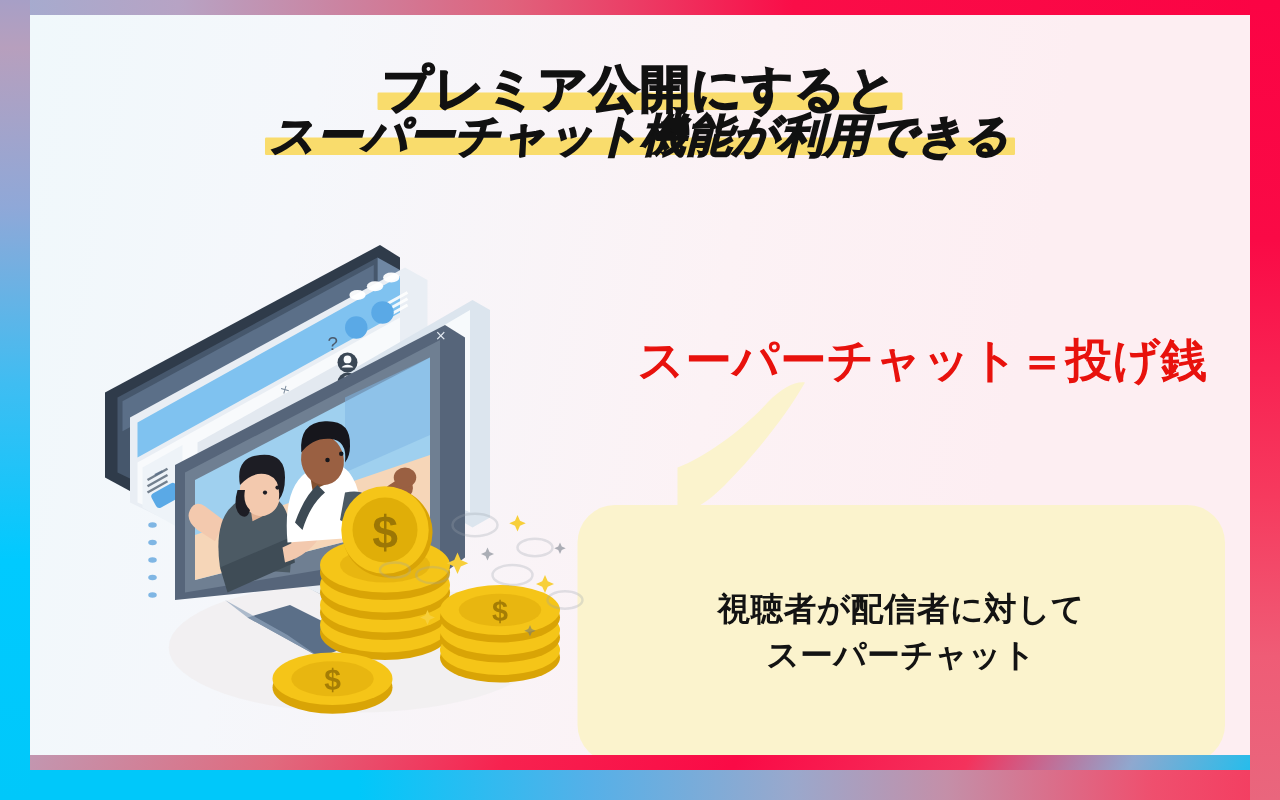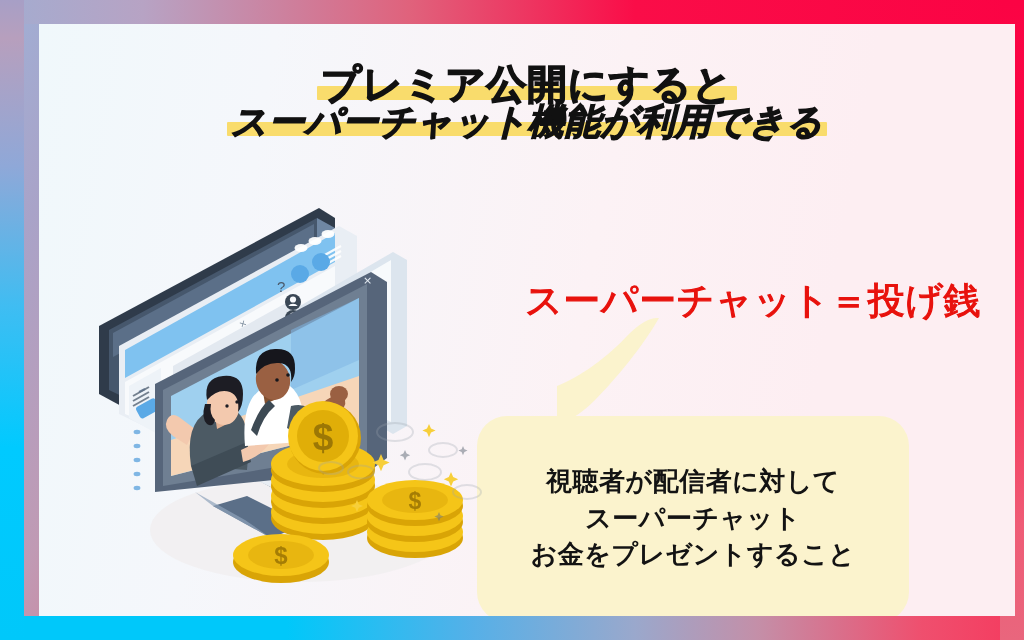--- a/index.html
+++ b/index.html
@@ -31,24 +31,23 @@
     background:linear-gradient(90deg,#a3acd0 0%,#b7a3c4 14%,#e0627c 40%,#fa0d48 62%,#fb0344 100%);}
   #edge-bottom{left:0;bottom:0;width:1024px;height:24px;
     background:linear-gradient(90deg,#00c8fa 0%,#00c8fa 28%,#55b0e8 46%,#9aa8cc 62%,#c48fa8 74%,#ef4f6e 90%,#f53a5e 100%);}
   #edge-left{left:0;top:0;width:24px;height:640px;
     background:linear-gradient(180deg,#a79fc6 0%,#b79fbd 6%,#8fa8d8 26%,#3fbdf2 48%,#00caff 70%,#00c8fa 100%);}
   #edge-right{right:0;top:0;width:24px;height:640px;
     background:linear-gradient(180deg,#fb0344 0%,#fa0a46 30%,#f63a5e 62%,#ef5c76 82%,#e9667d 100%);}
 
   
   #panel{
-    position:absolute;left:24px;top:24px;width:976px;height:592px;
+    position:absolute;left:24px;top:12px;width:976px;height:592px;
     background:linear-gradient(100deg,#f0f8fb 0%,#f5f7fb 22%,#fcf2f5 55%,#fdeef2 78%,#fdeef2 100%);
     overflow:hidden;
-    margin-left:15px;
   }
 
   
   #headline{position:absolute;left:0;top:40px;width:976px;text-align:center;}
   .hl-line{position:relative;display:inline-block;line-height:1;}
   .hl-mark{
     position:absolute;left:-4px;right:-4px;bottom:4px;height:14px;
     background:#f9dc6c;z-index:0;border-radius:1px;
   }
   .hl-text{
@@ -64,23 +63,23 @@
   #redline{
     position:absolute;left:452px;top:252px;width:524px;text-align:center;
     font-size:37px;font-weight:400;color:#e8120d;white-space:nowrap;
     letter-spacing:.5px;-webkit-text-stroke:1.2px #e8120d;
   }
 
   
   #bubble-wrap{position:absolute;left:438px;top:292px;width:562px;height:312px;}
   #bubble-tail{position:absolute;left:78px;top:0;width:110px;height:108px;}
   #bubble{
-    position:absolute;left:0;top:100px;width:432px;height:206px;
+    position:absolute;left:0;top:100px;width:518px;height:206px;
     background:#fbf3cd;border-radius:30px;
-    display:flex;flex-direction:column;align-items:center;justify-content:center;font-family:Liberation Serif, serif;
+    display:flex;flex-direction:column;align-items:center;justify-content:center;
   }
   .bubble-line{
     font-size:26px;font-weight:700;color:#131313;line-height:1.42;
     white-space:nowrap;letter-spacing:.5px;
   }
 
   
   #illus{position:absolute;left:56px;top:176px;width:400px;height:400px;}
 </style>
 </head>
@@ -109,21 +108,20 @@
 
     <div id="redline">スーパーチャット＝投げ銭</div>
 
     <div id="bubble-wrap">
       <svg id="bubble-tail" viewBox="0 0 110 108">
         <path d="M104 2 C 88 30, 62 62, 40 84 C 26 98, 14 105, 2 108 L 2 70 C 24 62, 54 40, 74 18 C 86 6, 96 1, 104 2 Z" fill="#fbf3cd"></path>
       </svg>
       <div id="bubble">
         <div class="bubble-line">視聴者が配信者に対して</div>
         <div class="bubble-line">スーパーチャット</div>
-        <div class="bubble-line">お金をプレゼントすること</div>
       </div>
     </div>
 
     <svg id="illus" viewBox="0 0 400 400">
 
       <ellipse cx="205" cy="330" rx="150" ry="52" fill="#f1eef0" opacity="0.85"></ellipse>
 
       <g>
         <polygon points="4,126 224,8 240,18 240,300 222,312 4,194" fill="#2f3b4a"></polygon>
         <polygon points="14,130 222,18 222,290 14,190" fill="#46576c"></polygon>

